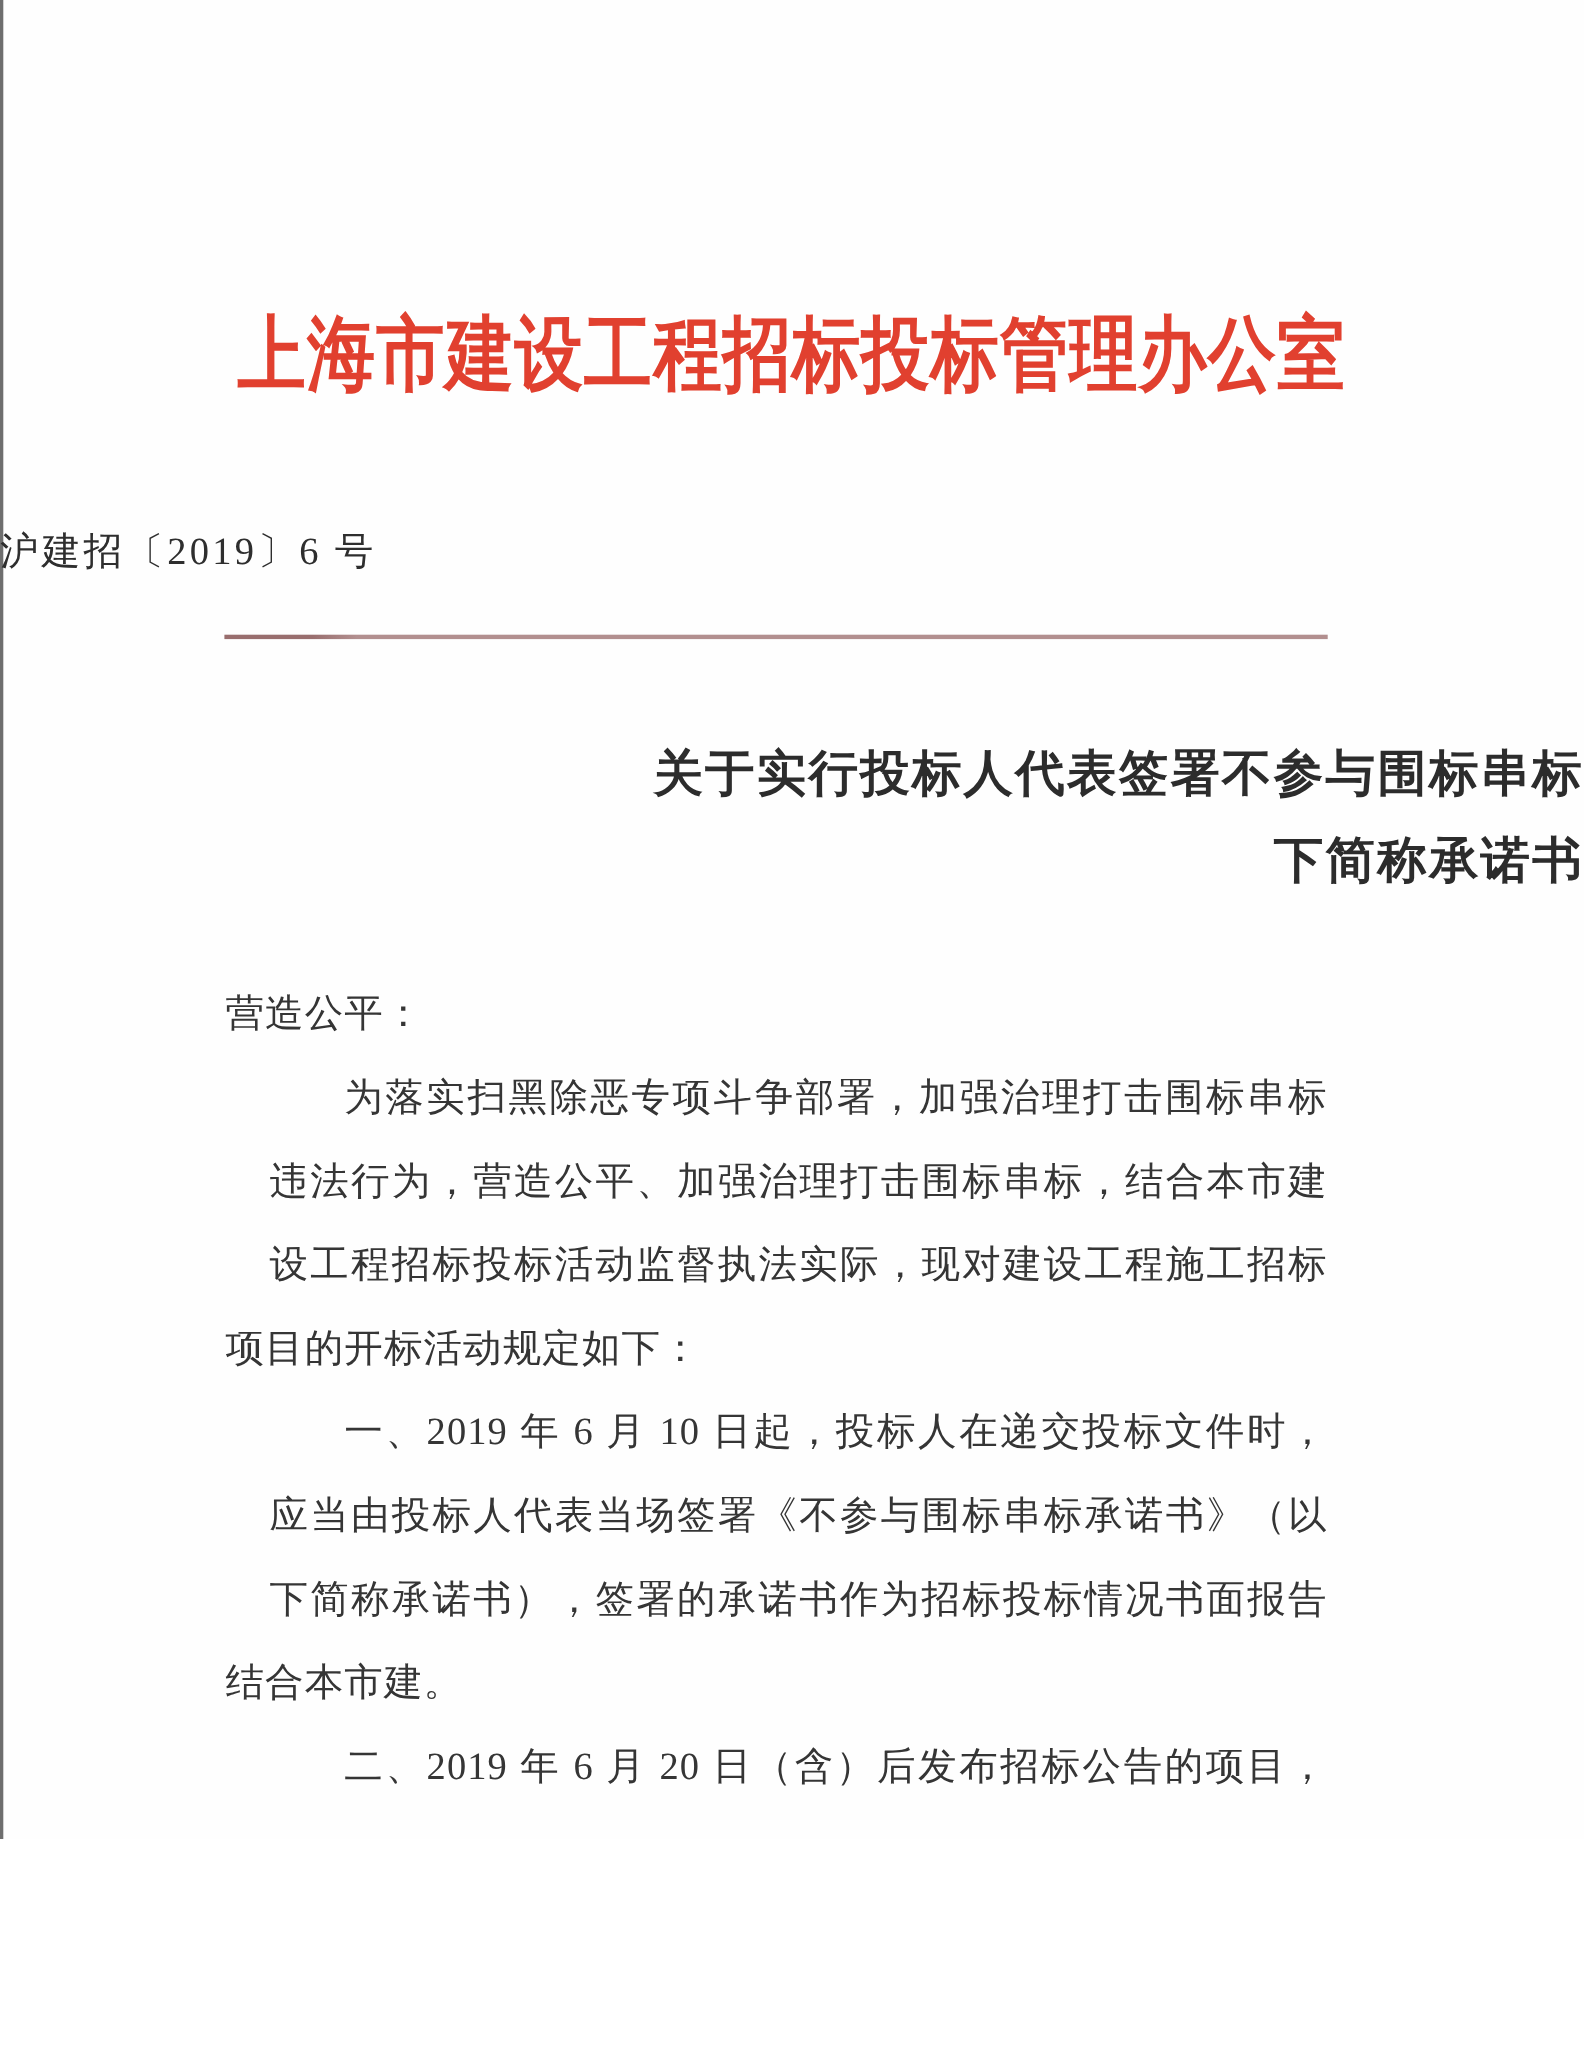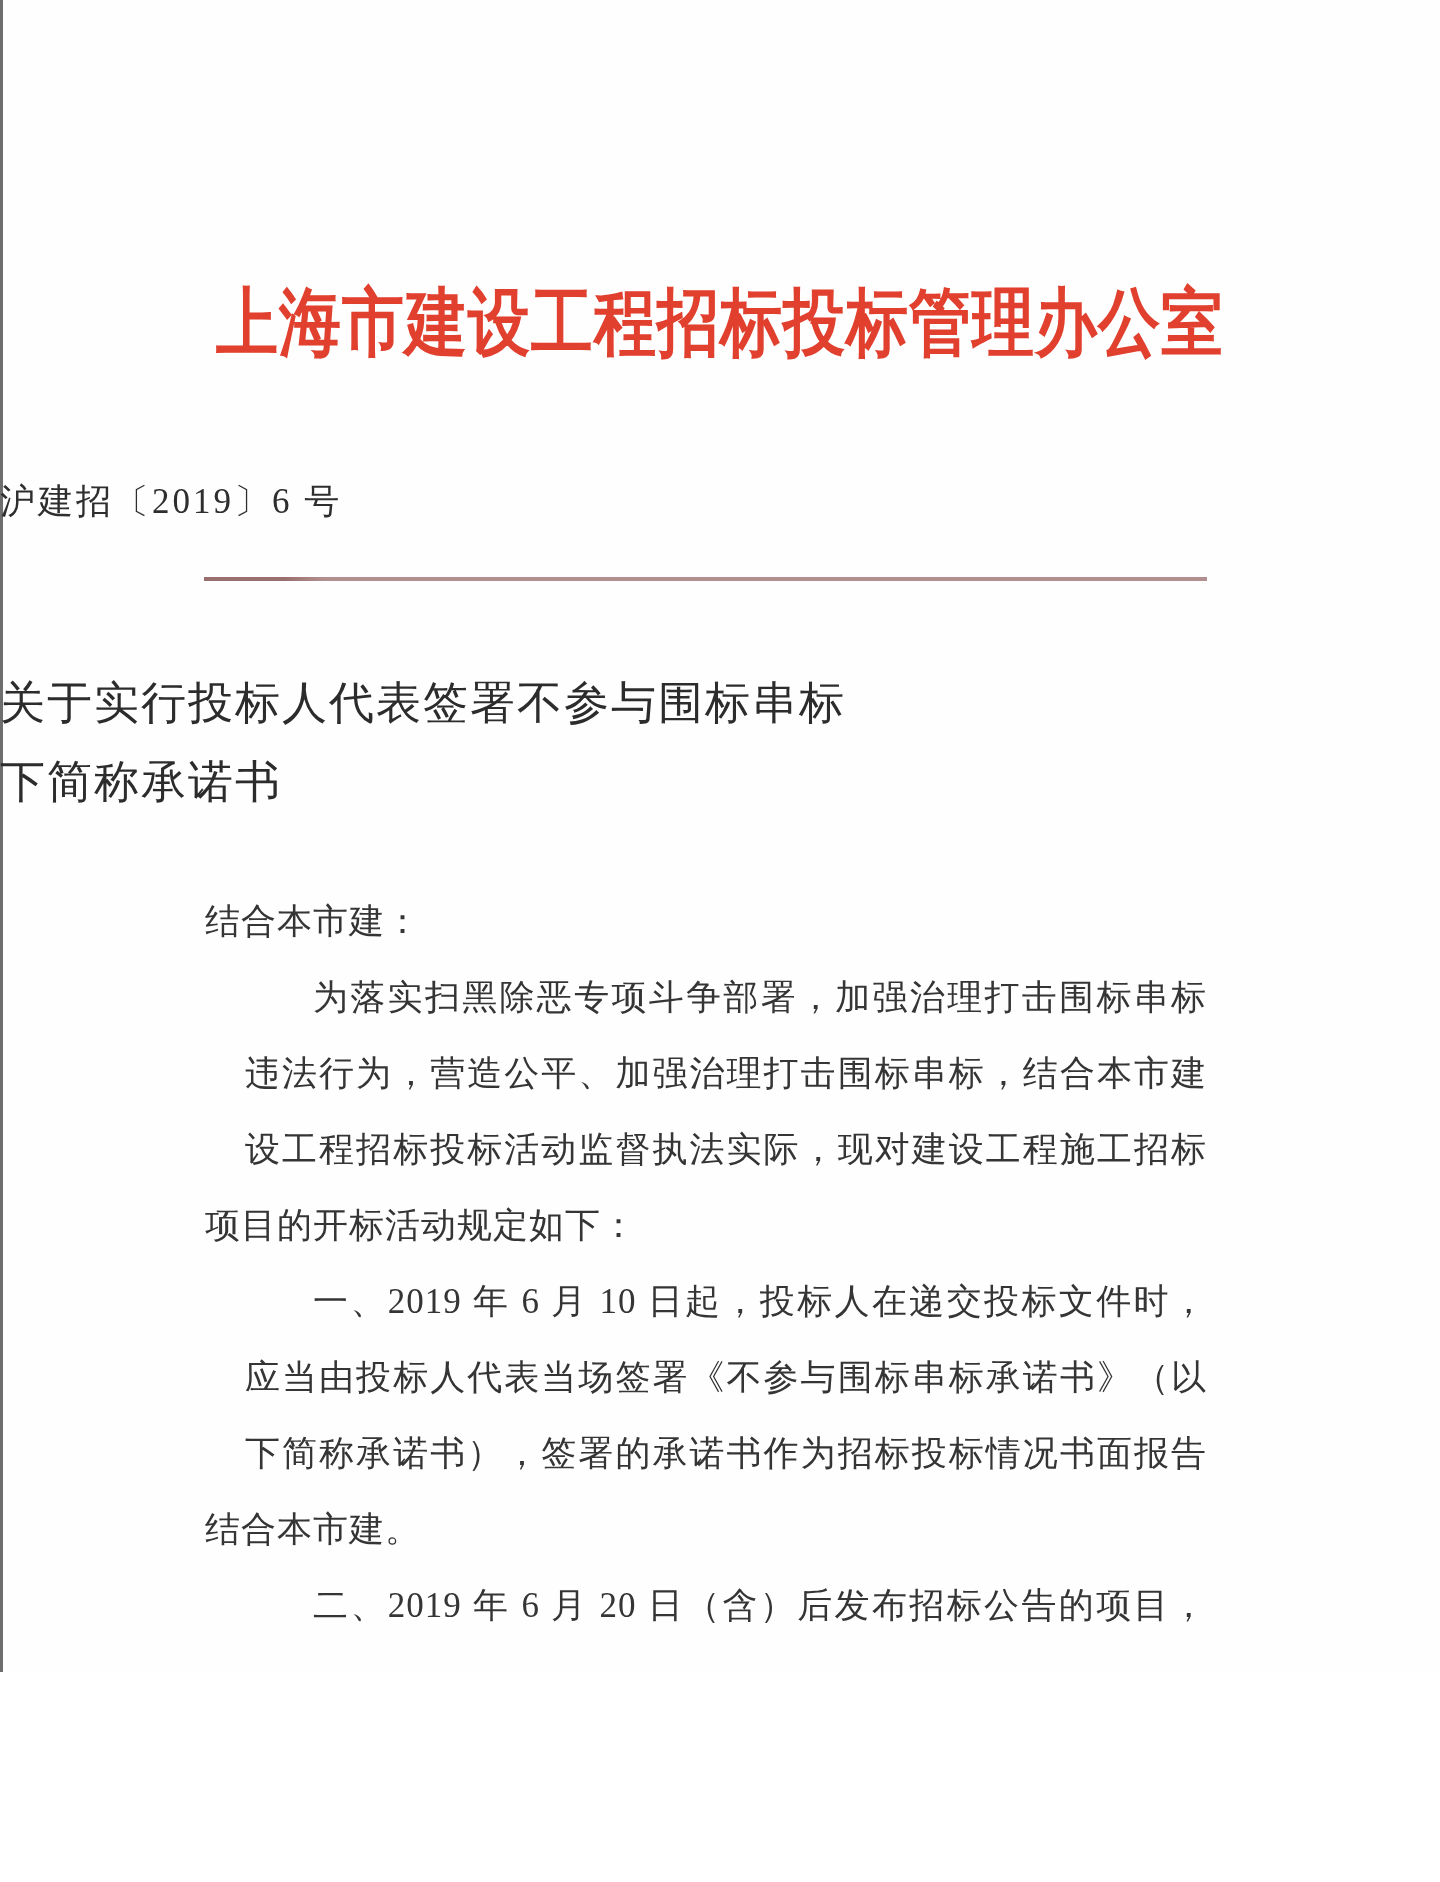--- a/index.html
+++ b/index.html
@@ -47,23 +47,23 @@
   }
   .rule{
     position:absolute;
     top:577px;left:204px;
     width:1003px;height:4px;
     background:linear-gradient(to right,var(--rule-red-dark) 0%,var(--rule-red-dark) 8%,var(--rule-red) 12%,var(--rule-red) 100%);
   }
   .title{
     position:absolute;
     top:664px;left:0;width:1440px;
-    text-align:left;
+    text-align:right;
     font-size:45px;
-    font-weight:normal;
+    font-weight:bold;
     line-height:79px;
     color:#2c2c2c;
     letter-spacing:2px;
   }
   .body-text{
     position:absolute;
     top:884px;left:205px;width:1002px;
     font-size:35px;
     color:var(--text-dark);
     letter-spacing:1px;
@@ -101,21 +101,21 @@
   <div class="docnum">沪建招〔2019〕6 号</div>
 
   <div class="rule"></div>
 
   <div class="title">
     <div>关于实行投标人代表签署不参与围标串标</div>
     <div>下简称承诺书</div>
   </div>
 
   <div class="body-text">
-    <div class="line">结合本市建：</div>
+    <div class="line">营造公平：</div>
 
     <div class="line indent just">为落实扫黑除恶专项斗争部署，加强治理打击围标串标</div>
     <div class="line just">违法行为，营造公平、加强治理打击围标串标，结合本市建</div>
     <div class="line just">设工程招标投标活动监督执法实际，现对建设工程施工招标</div>
     <div class="line">项目的开标活动规定如下：</div>
 
     <div class="line indent just">一、2019 年 6 月 10 日起，投标人在递交投标文件时，</div>
     <div class="line just">应当由投标人代表当场签署《不参与围标串标承诺书》（以</div>
     <div class="line just">下简称承诺书），签署的承诺书作为招标投标情况书面报告</div>
     <div class="line">结合本市建。</div>

